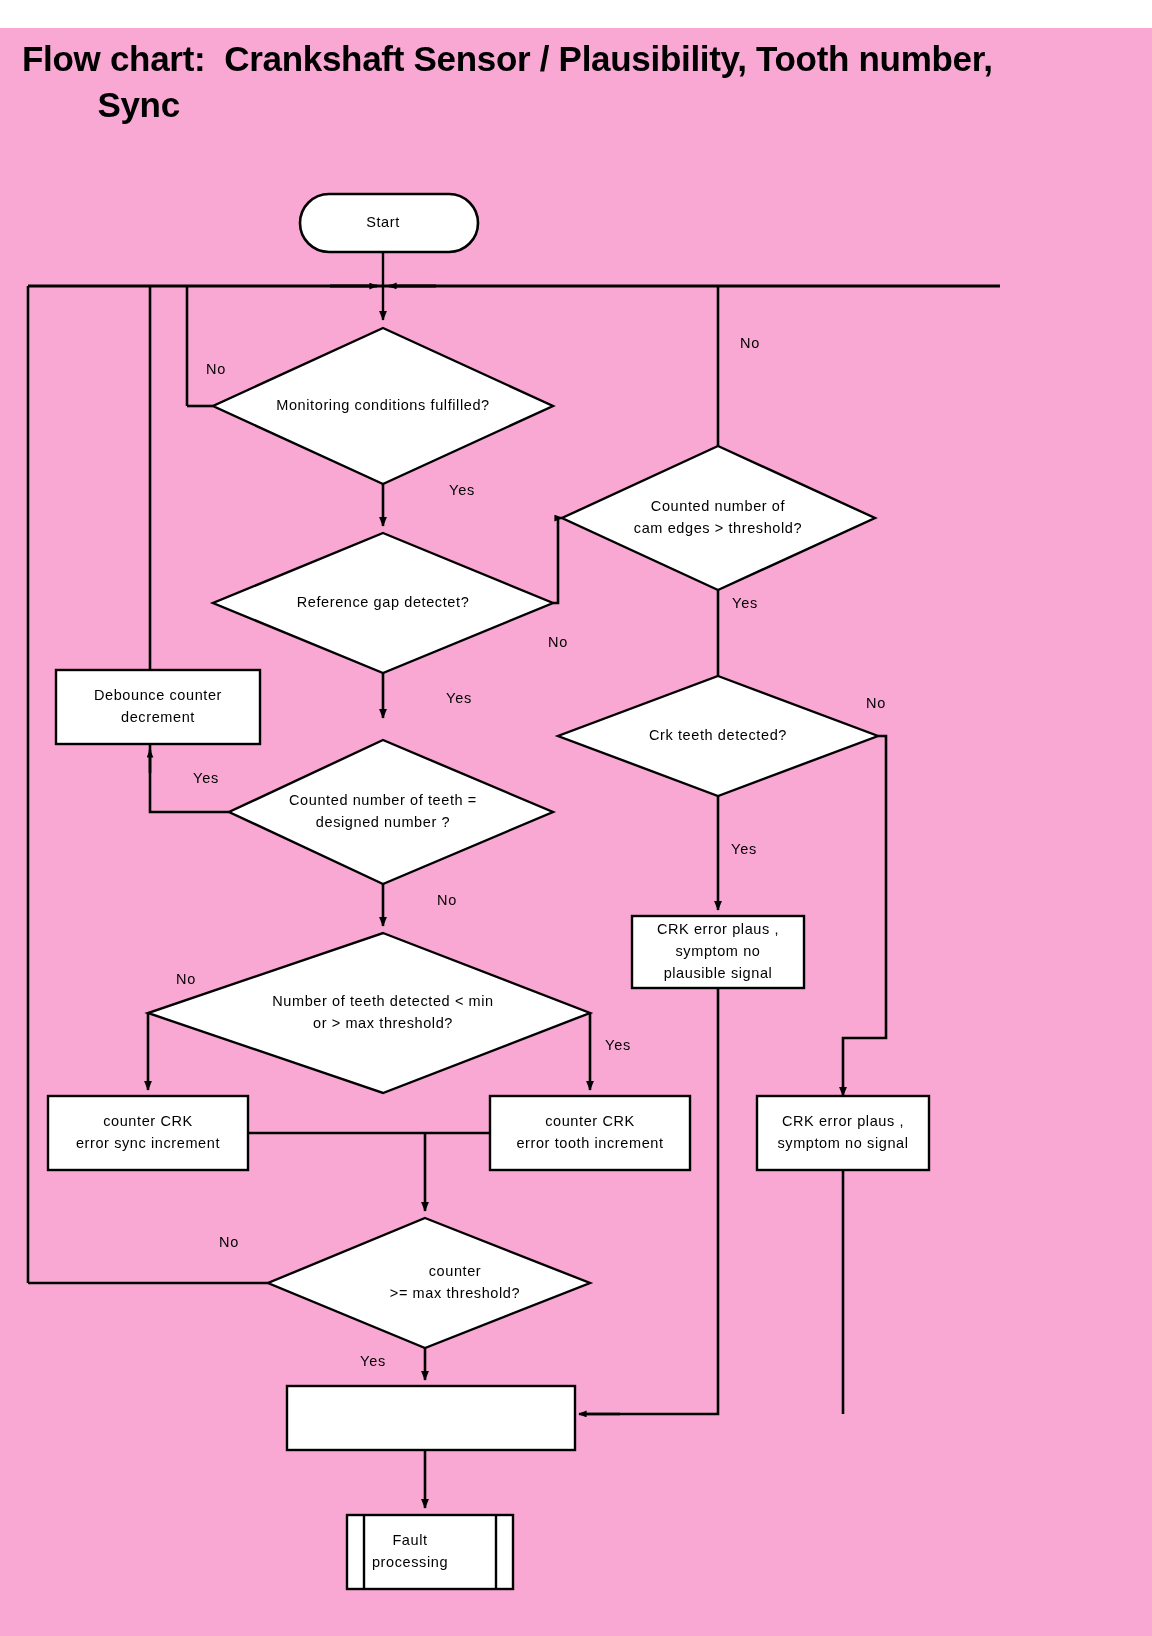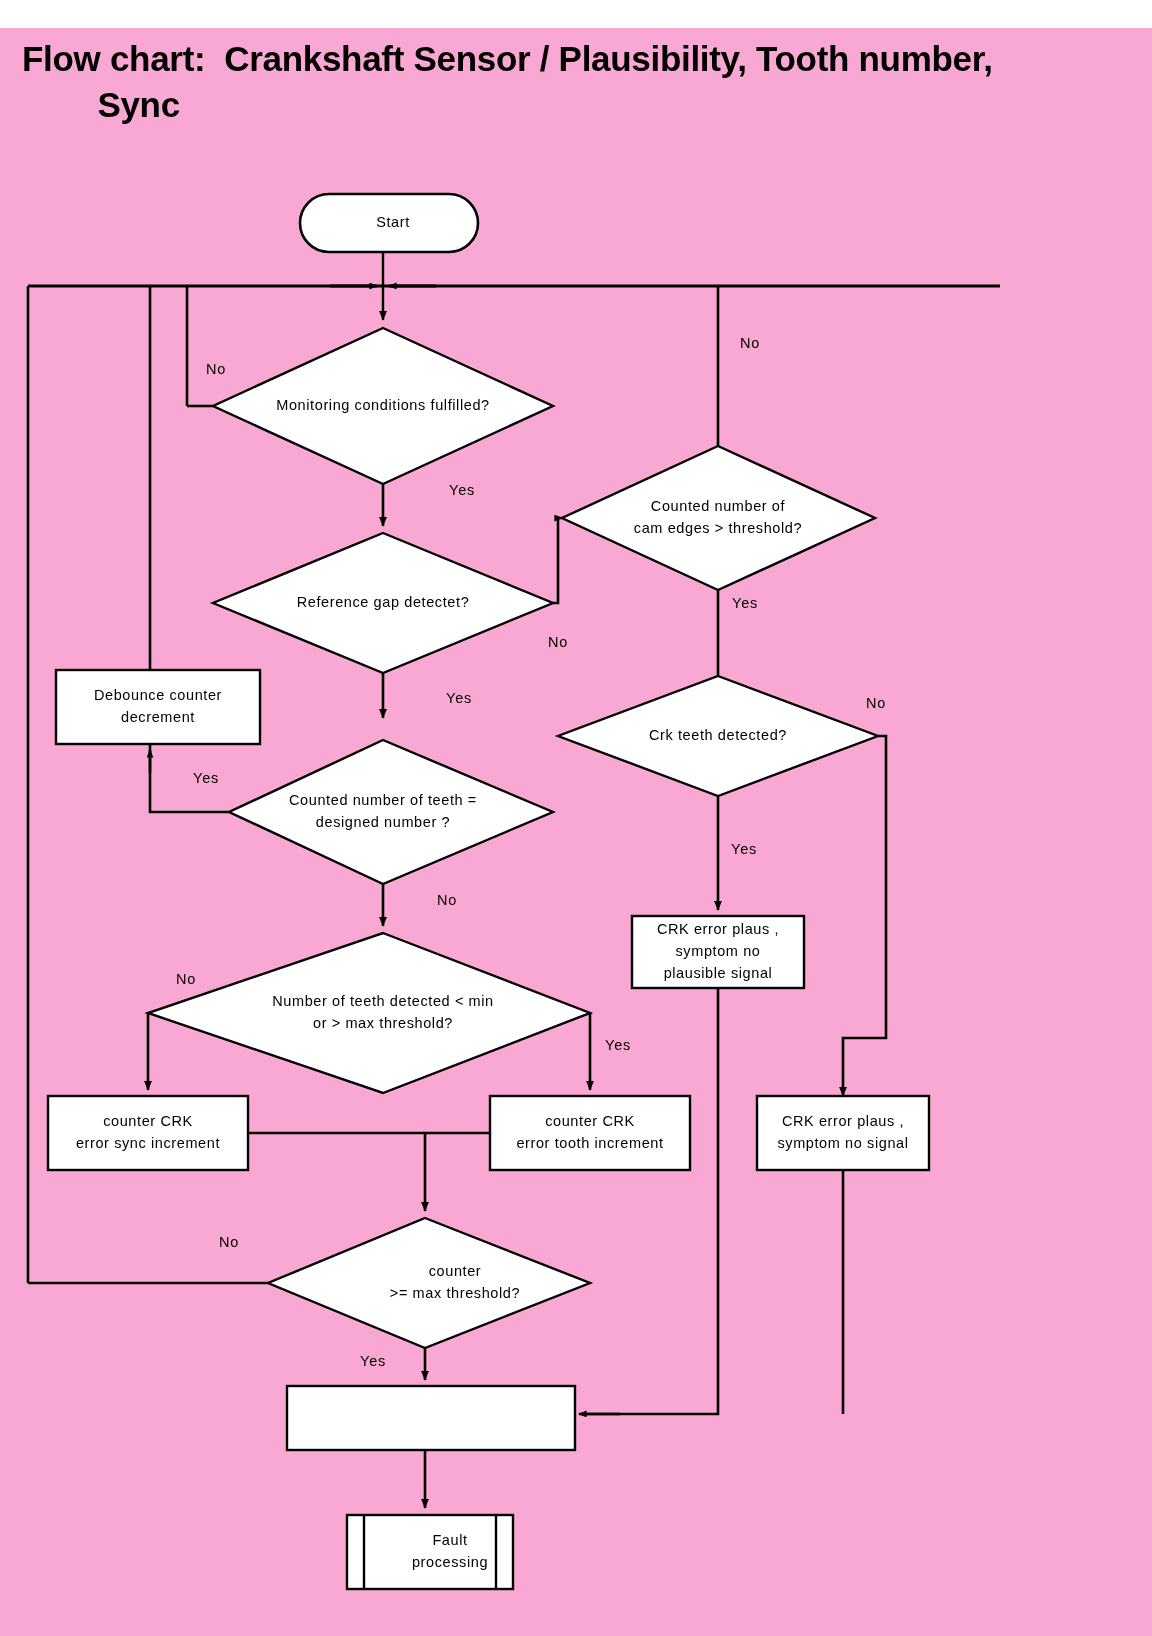--- a/index.html
+++ b/index.html
@@ -158,21 +158,21 @@
 
       <rect x="757" y="1068" width="172" height="74" fill="#fff" stroke-width="2.4"></rect>
 
       <path d="M718,960 L718,1386 L581,1386" stroke-width="2.6"></path>
       <path d="M843,1142 L843,1386" stroke-width="2.6"></path>
       <path d="M620,1386 L579,1386" stroke-width="2.6" marker-end="url(#arrowsm)"></path>
 
     </g>
   </svg>
 
-  <div class="node-text ctr" style="left:304px; top:166px; width:178px; height:58px;border-radius:13px;">Start</div>
+  <div class="node-text ctr" style="left:294px; top:166px; width:178px; height:58px;border-radius:13px;">Start</div>
   <div class="node-text ctr" style="left:233px; top:358px; width:300px; height:40px;text-align:right;">Monitoring conditions  fulfilled?</div>
   <div class="node-text ctr" style="left:243px; top:555px; width:280px; height:40px;">Reference gap detectet?</div>
   <div class="node-text ctr" style="left:56px; top:642px; width:204px; height:74px;">Debounce counter
 decrement</div>
   <div class="node-text ctr" style="left:253px; top:758px; width:260px; height:52px;">Counted number of teeth  =
 designed number ?</div>
   <div class="node-text ctr" style="left:233px; top:959px; width:300px; height:52px;">Number of teeth detected  &lt; min
 or &gt; max threshold?</div>
   <div class="node-text ctr" style="left:48px; top:1068px; width:200px; height:74px;">counter CRK
 error sync increment</div>
@@ -181,21 +181,21 @@
   <div class="node-text ctr" style="left:598px; top:464px; width:240px; height:52px;">Counted number of
 cam edges &gt; threshold?</div>
   <div class="node-text ctr" style="left:608px; top:688px; width:220px; height:40px;">Crk teeth detected?</div>
   <div class="node-text ctr" style="left:632px; top:888px; width:172px; height:72px;">CRK error plaus ,
 symptom no
 plausible signal</div>
   <div class="node-text ctr" style="left:757px; top:1068px; width:172px; height:74px;">CRK error plaus ,
 symptom no signal</div>
   <div class="node-text ctr" style="left:325px; top:1229px; width:260px; height:52px;">counter
 &gt;= max threshold?</div>
-  <div class="node-text ctr" style="left:384px; top:1487px; width:132px; height:74px;">Fault
+  <div class="node-text ctr" style="left:344px; top:1487px; width:132px; height:74px;">Fault
 processing</div>
 
   <div class="edge-label" style="left:206px; top:333px;">No</div>
   <div class="edge-label" style="left:449px; top:454px;">Yes</div>
   <div class="edge-label" style="left:446px; top:662px;">Yes</div>
   <div class="edge-label" style="left:548px; top:606px;">No</div>
   <div class="edge-label" style="left:193px; top:742px;">Yes</div>
   <div class="edge-label" style="left:437px; top:864px;">No</div>
   <div class="edge-label" style="left:176px; top:943px;">No</div>
   <div class="edge-label" style="left:605px; top:1009px;">Yes</div>

